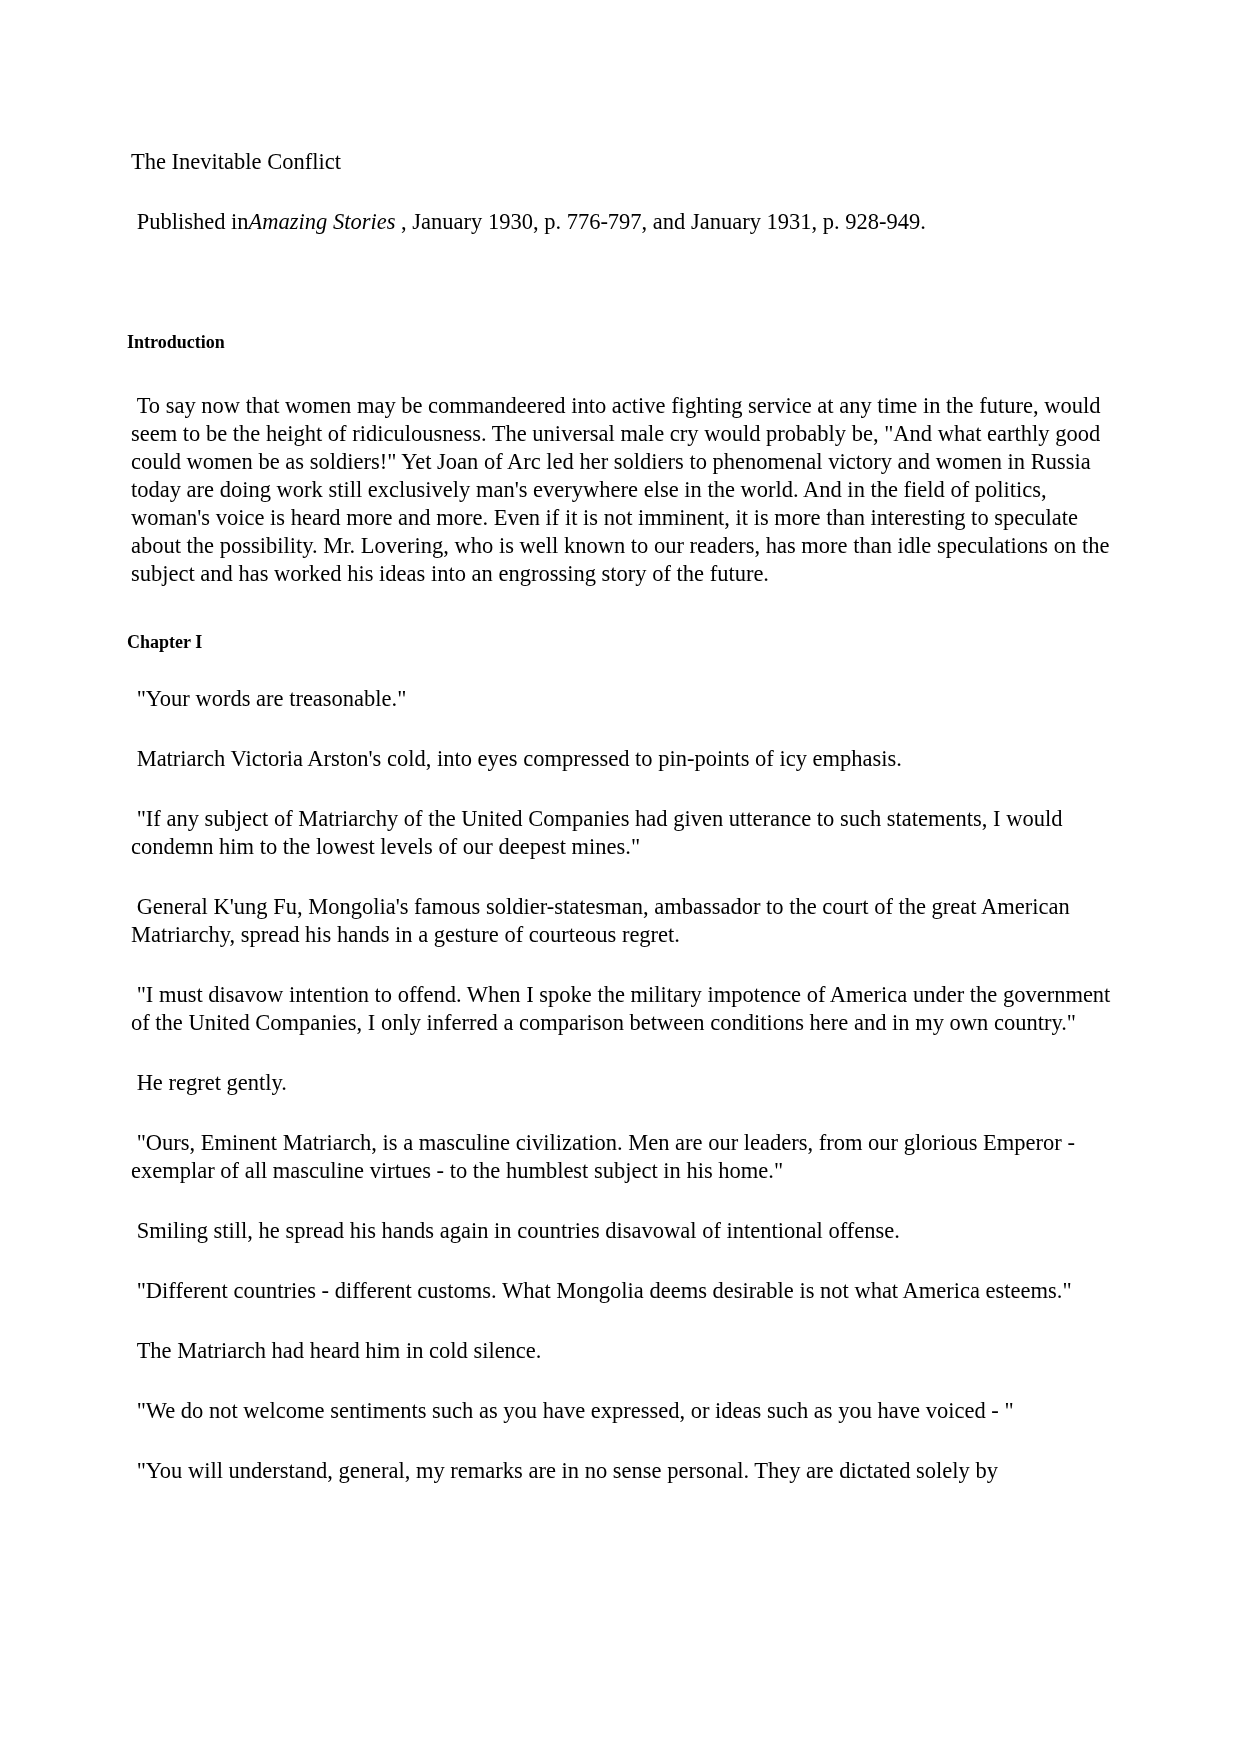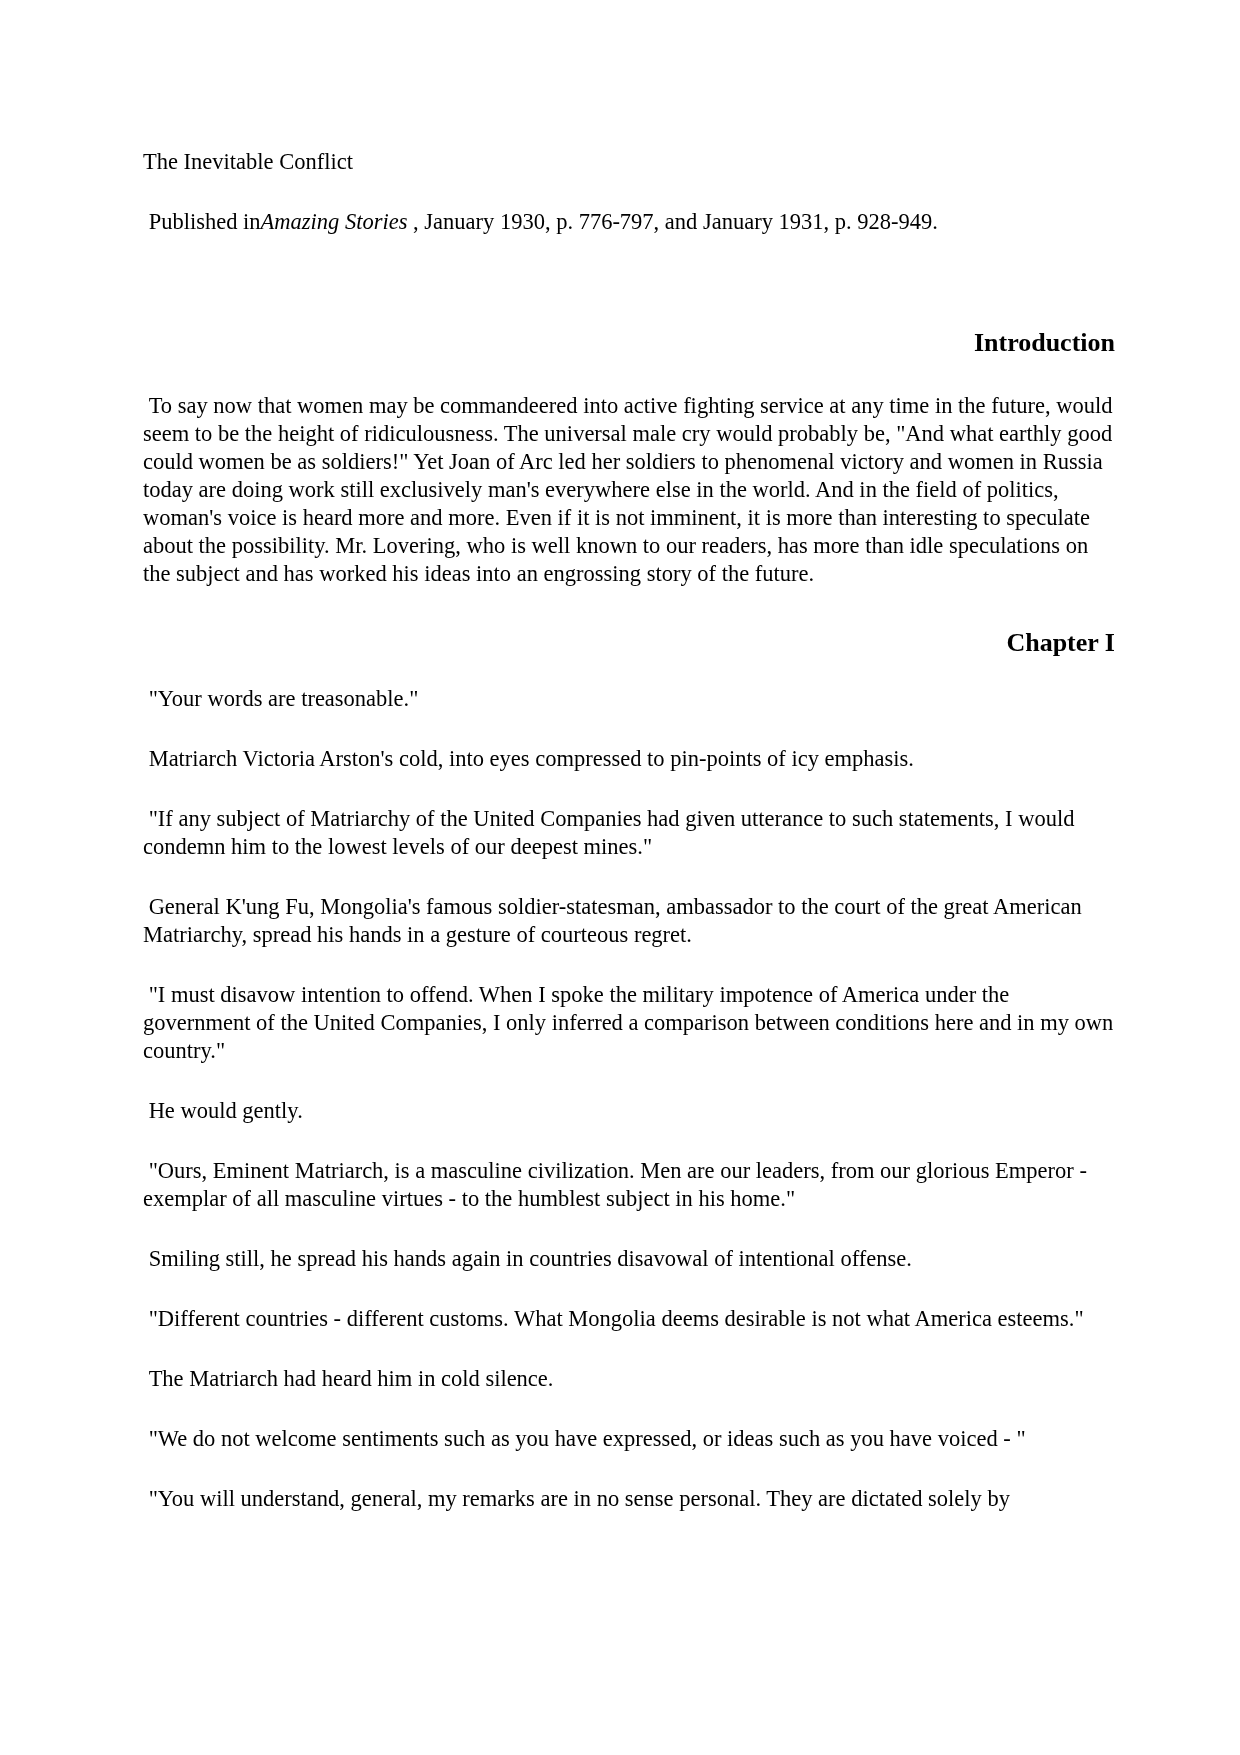--- a/index.html
+++ b/index.html
@@ -14,28 +14,28 @@
     height: 1755px;
     background: #ffffff;
     color: #000000;
     font-family: "Liberation Serif", "DejaVu Serif", serif;
     font-size: 22.5px;
     line-height: 28px;
     padding: 148px 125px 0 127px;
     overflow: hidden;
   }
   .para {
-    margin: 0 0 32px 16px;
+    margin: 0 0 32px 4px;
     white-space: pre-wrap; 
   }
   .section-heading {
-    font-size: 26px;
+    font-size: 18px;
     line-height: 29px;
     font-weight: bold;
-    text-align: right;
+    text-align: left;
     white-space: pre-wrap;
   }
   .heading-introduction {
     margin: 92px 0 35px 0;
   }
   .heading-chapter {
     margin: 40px 0 28px 0;
   }
   .journal-name {
     font-style: italic;
@@ -55,21 +55,21 @@
 
   <p class="para"> To say now that women may be commandeered into active fighting service at any time in the future, would seem to be the height of ridiculousness. The universal male cry would probably be, "And what earthly good could women be as soldiers!" Yet Joan of Arc led her soldiers to phenomenal victory and women in Russia today are doing work still exclusively man's everywhere else in the world. And in the field of politics, woman's voice is heard more and more. Even if it is not imminent, it is more than interesting to speculate about the possibility. Mr. Lovering, who is well known to our readers, has more than idle speculations on the subject and has worked his ideas into an engrossing story of the future.</p>
 
   <h3 class="section-heading heading-chapter">Chapter I</h3>
 
   <p class="para"> "Your words are treasonable."</p>
   <p class="para"> Matriarch Victoria Arston's cold, into eyes compressed to pin-points of icy emphasis.</p>
   <p class="para"> "If any subject of Matriarchy of the United Companies had given utterance to such statements, I would condemn him to the lowest levels of our deepest mines."</p>
   <p class="para"> General K'ung Fu, Mongolia's famous soldier-statesman, ambassador to the court of the great American Matriarchy, spread his hands in a gesture of courteous regret.</p>
   <p class="para"> "I must disavow intention to offend. When I spoke the military impotence of America under the government of the United Companies, I only inferred a comparison between conditions here and in my own country."</p>
-  <p class="para"> He would gently.</p>
+  <p class="para"> He regret gently.</p>
   <p class="para"> "Ours, Eminent Matriarch, is a masculine civilization. Men are our leaders, from our glorious Emperor - exemplar of all masculine virtues - to the humblest subject in his home."</p>
   <p class="para"> Smiling still, he spread his hands again in countries disavowal of intentional offense.</p>
   <p class="para"> "Different countries - different customs. What Mongolia deems desirable is not what America esteems."</p>
   <p class="para"> The Matriarch had heard him in cold silence.</p>
   <p class="para"> "We do not welcome sentiments such as you have expressed, or ideas such as you have voiced - "</p>
   <p class="para"> "You will understand, general, my remarks are in no sense personal. They are dictated solely by</p>
 
 </div>
 
 </body></html>

